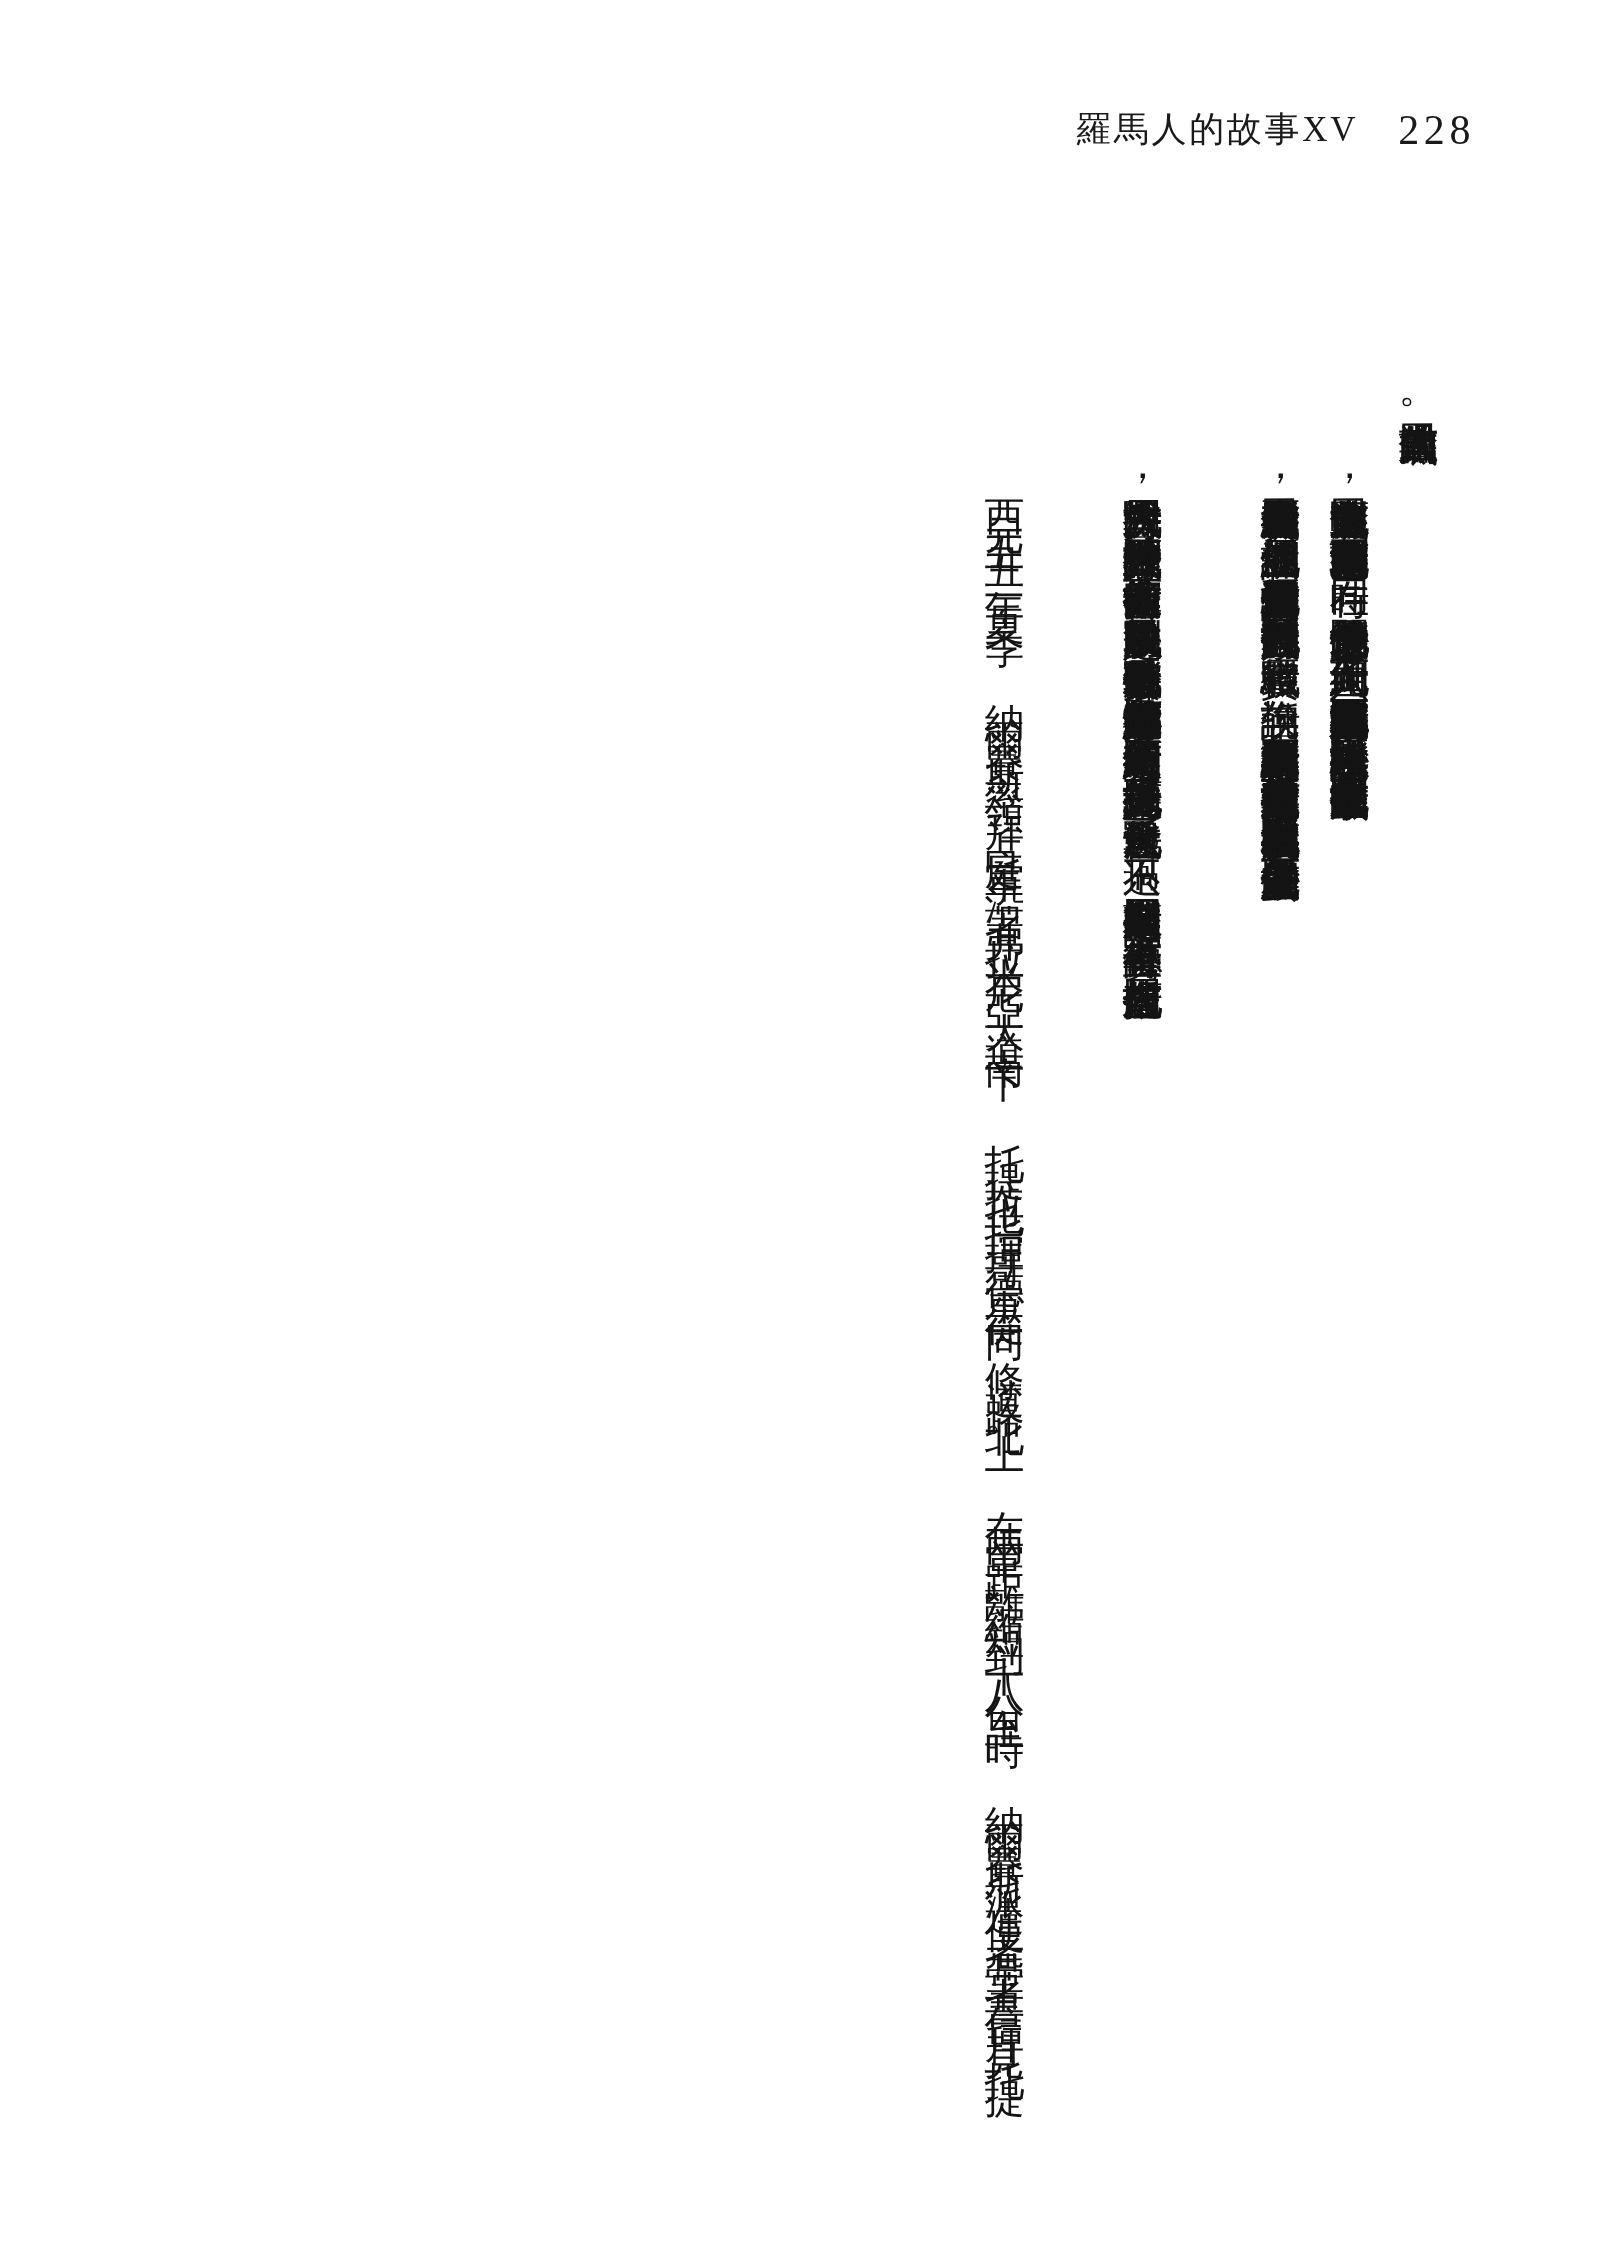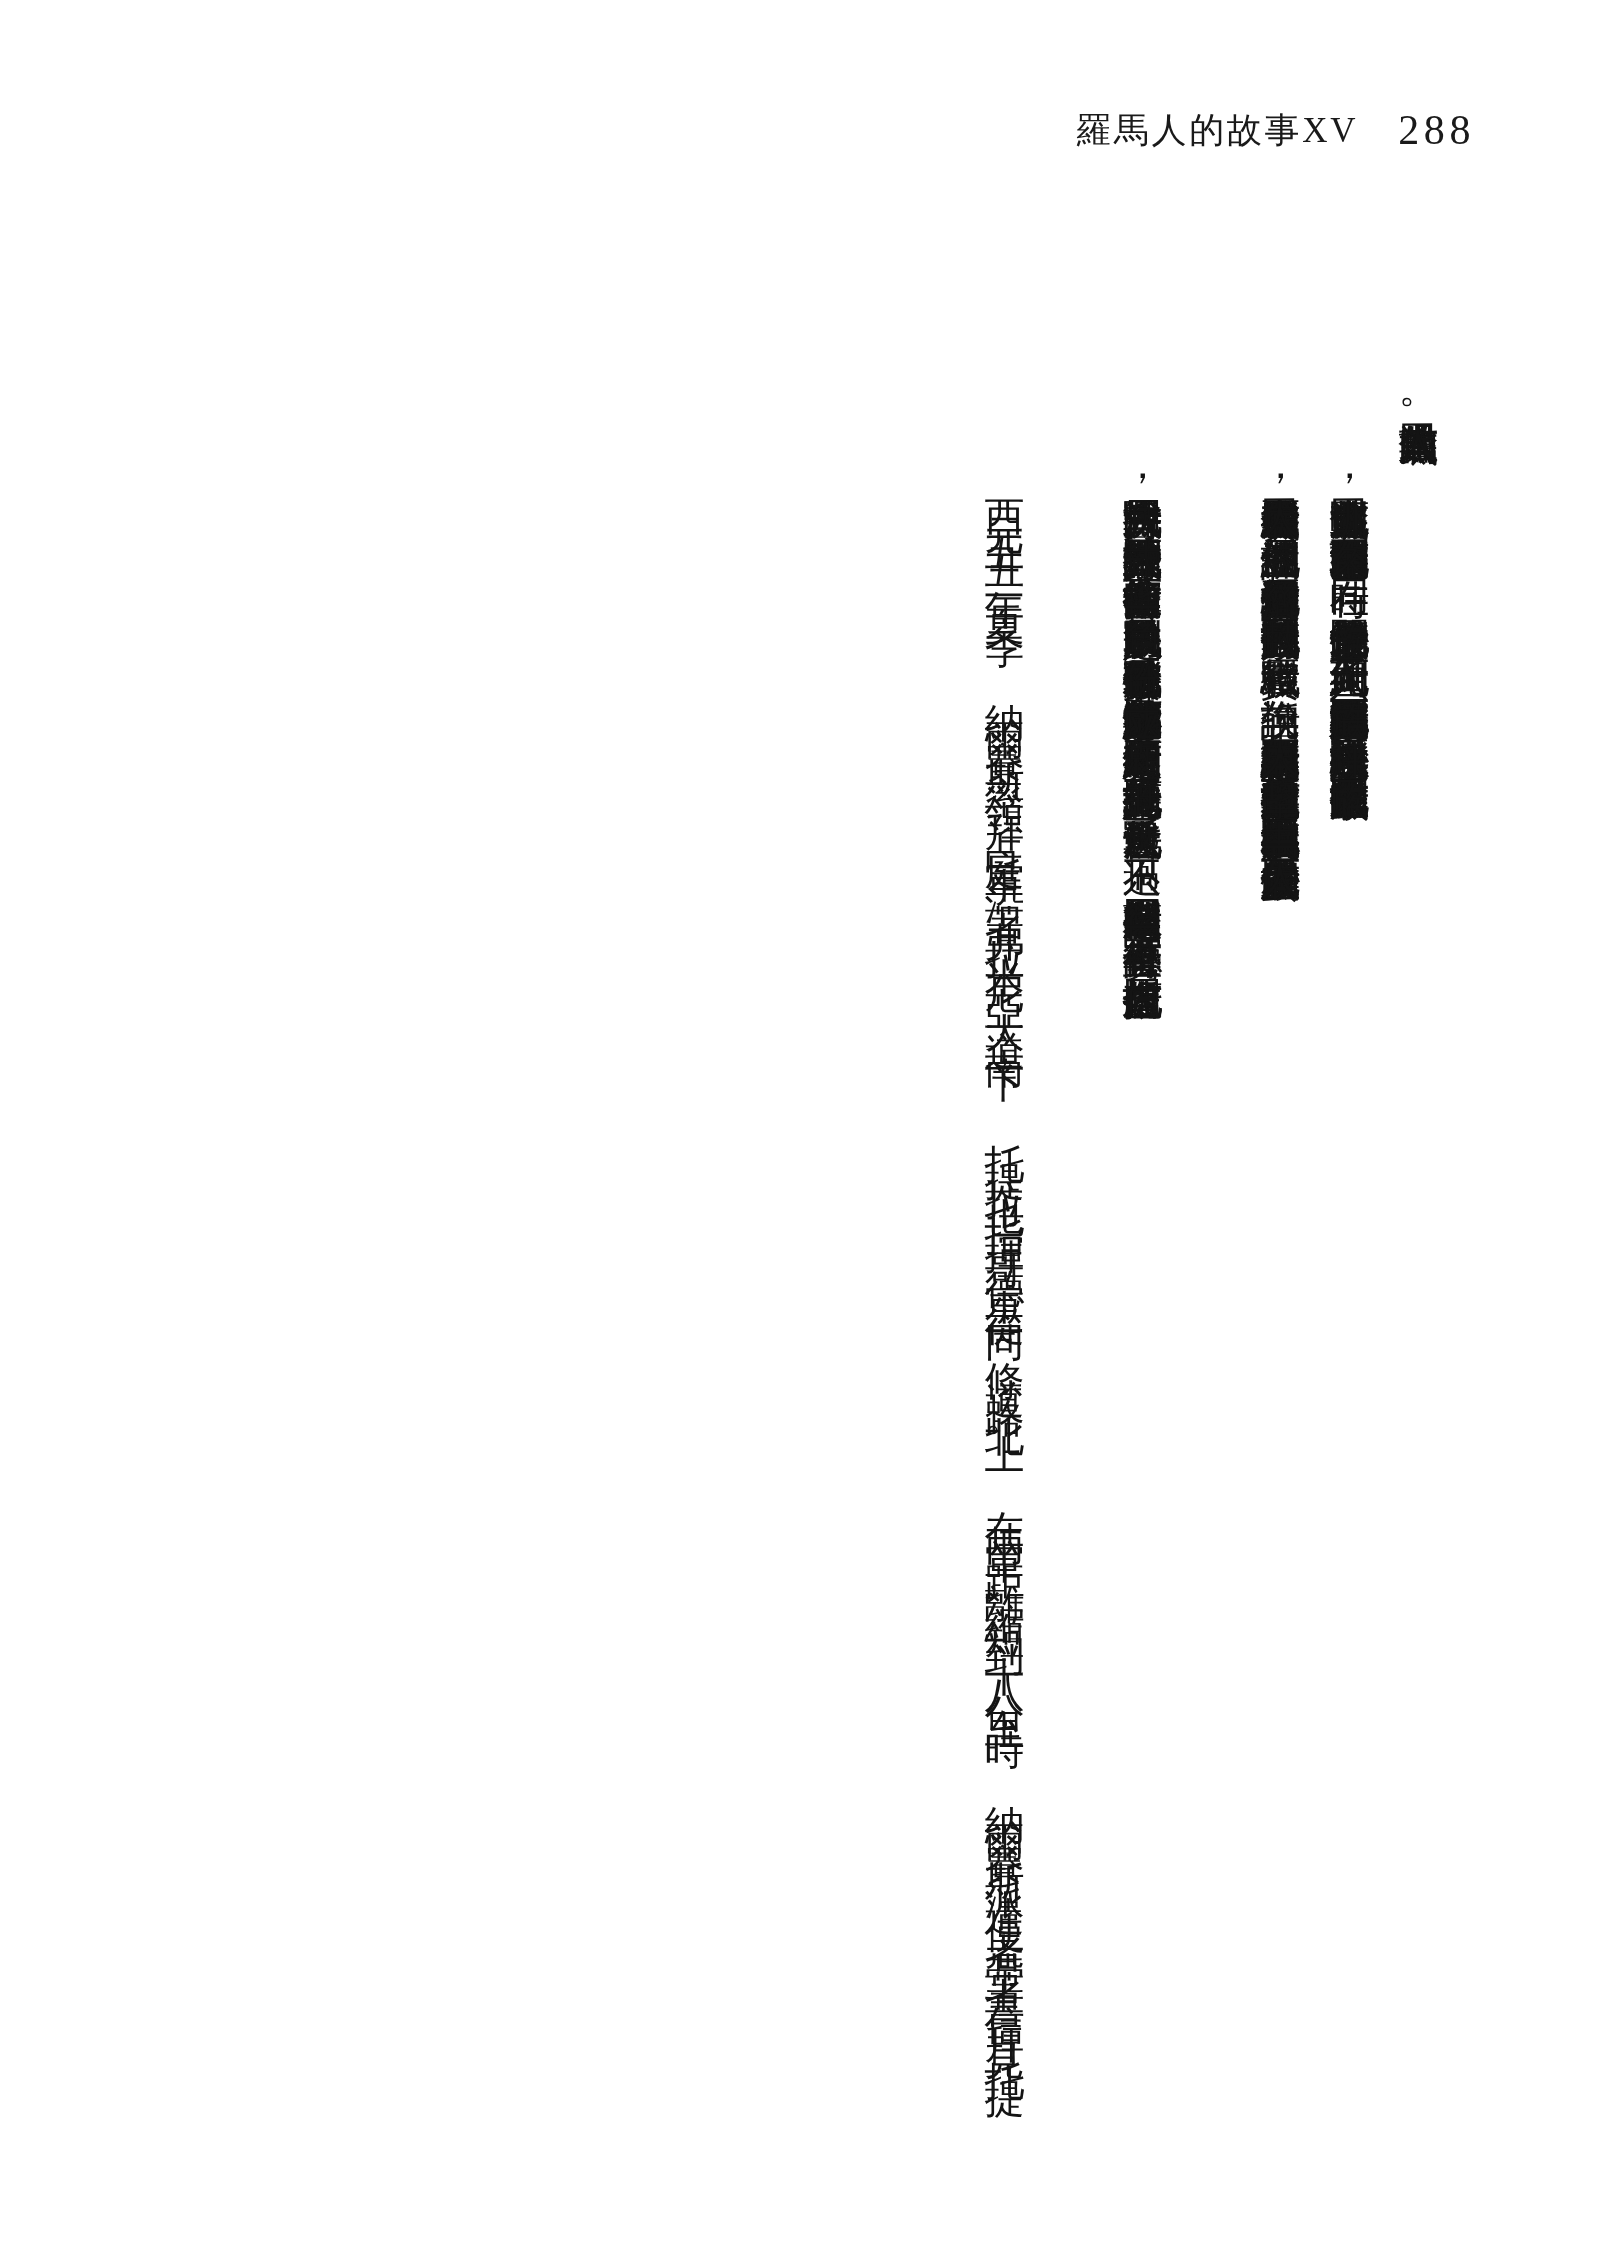--- a/index.html
+++ b/index.html
@@ -19,21 +19,21 @@
     position: absolute;
     inset: 0;
     background: #ffffff;
   }
   
   .page-header {
     position: absolute;
     top: 106px;
     right: 144px;
     display: flex;
-    align-items: center;
+    align-items: flex-start;
     white-space: nowrap;
   }
   .book-title {
     font-size: 35px;
     letter-spacing: 2.7px;
     color: #1a1a1a;
   }
   .page-number {
     margin-left: 40px;
     font-size: 42px;
@@ -77,21 +77,21 @@
     text-align-last: justify;
   }
 </style>
 </head>
 <body>
 
 <div class="page">
 
   <header class="page-header">
     <span class="book-title">羅馬人的故事XV</span>
-    <span class="page-number">288</span>
+    <span class="page-number">228</span>
   </header>
 
   <main class="text-block">
     <p class="para">人數過萬的倫巴底人。</p>
     <p class="para indent">倫巴底人起源自東北歐洲，剛剛遷居到成為勢力空白地段的多瑙河中游南岸不久。在同時，他們也是開化最淺的北方蠻族。到了西元六世紀，在高盧地區稱霸中的法蘭克族與在希斯帕尼亞建構勢力的西哥德族，已經讓人無法脫口以「蠻族」稱呼。唯有倫巴底人還是不折不扣的未開化民族。</p>
     <p class="para indent">納爾賽斯將武裝分發給倫巴底人，並訓練他們使用武器；發放傭兵費用讓他們透過硬幣學會通貨經濟；同時將他們投入對哥德族的戰鬥，累積實戰經驗。換句話說，納爾賽斯將一群烏合之眾訓練成一組精練的軍人。然而這項措施不久後對義大利人與拜占庭人造成嚴重的打擊，因為在哥德戰役後疲累不堪的義大利半島中，下一個主要的入侵蠻族就是倫巴底人。</p>
     <p class="para indent section-gap">採用會戰方式決戰時，敵我雙方在平原上擺開陣式，在指揮官的號令下向前衝鋒，以一次戰鬥的成果決定勝負。會戰確實是戰爭中最精彩的部份，但缺點是必須雙方將領都有這個意願才能成立。即使納爾賽斯有這個意願，如果哥德王托提拉不願意的話，也就無法發起會戰了。只不過，自從貝利薩留斯被召回之後，哥德軍一直占有優勢，因此托提拉也頗有自信。</p>
     <p class="para indent section-gap last-fill">西元五五二年夏季，納爾賽斯率領拜占庭軍沿著弗拉米尼亞大道南下，托提拉也指揮哥德軍從同一條道路北上。在兩軍距離縮短到十八公里時，納爾賽斯派遣使者帶著書信拜見托提</p>
   </main>
 

